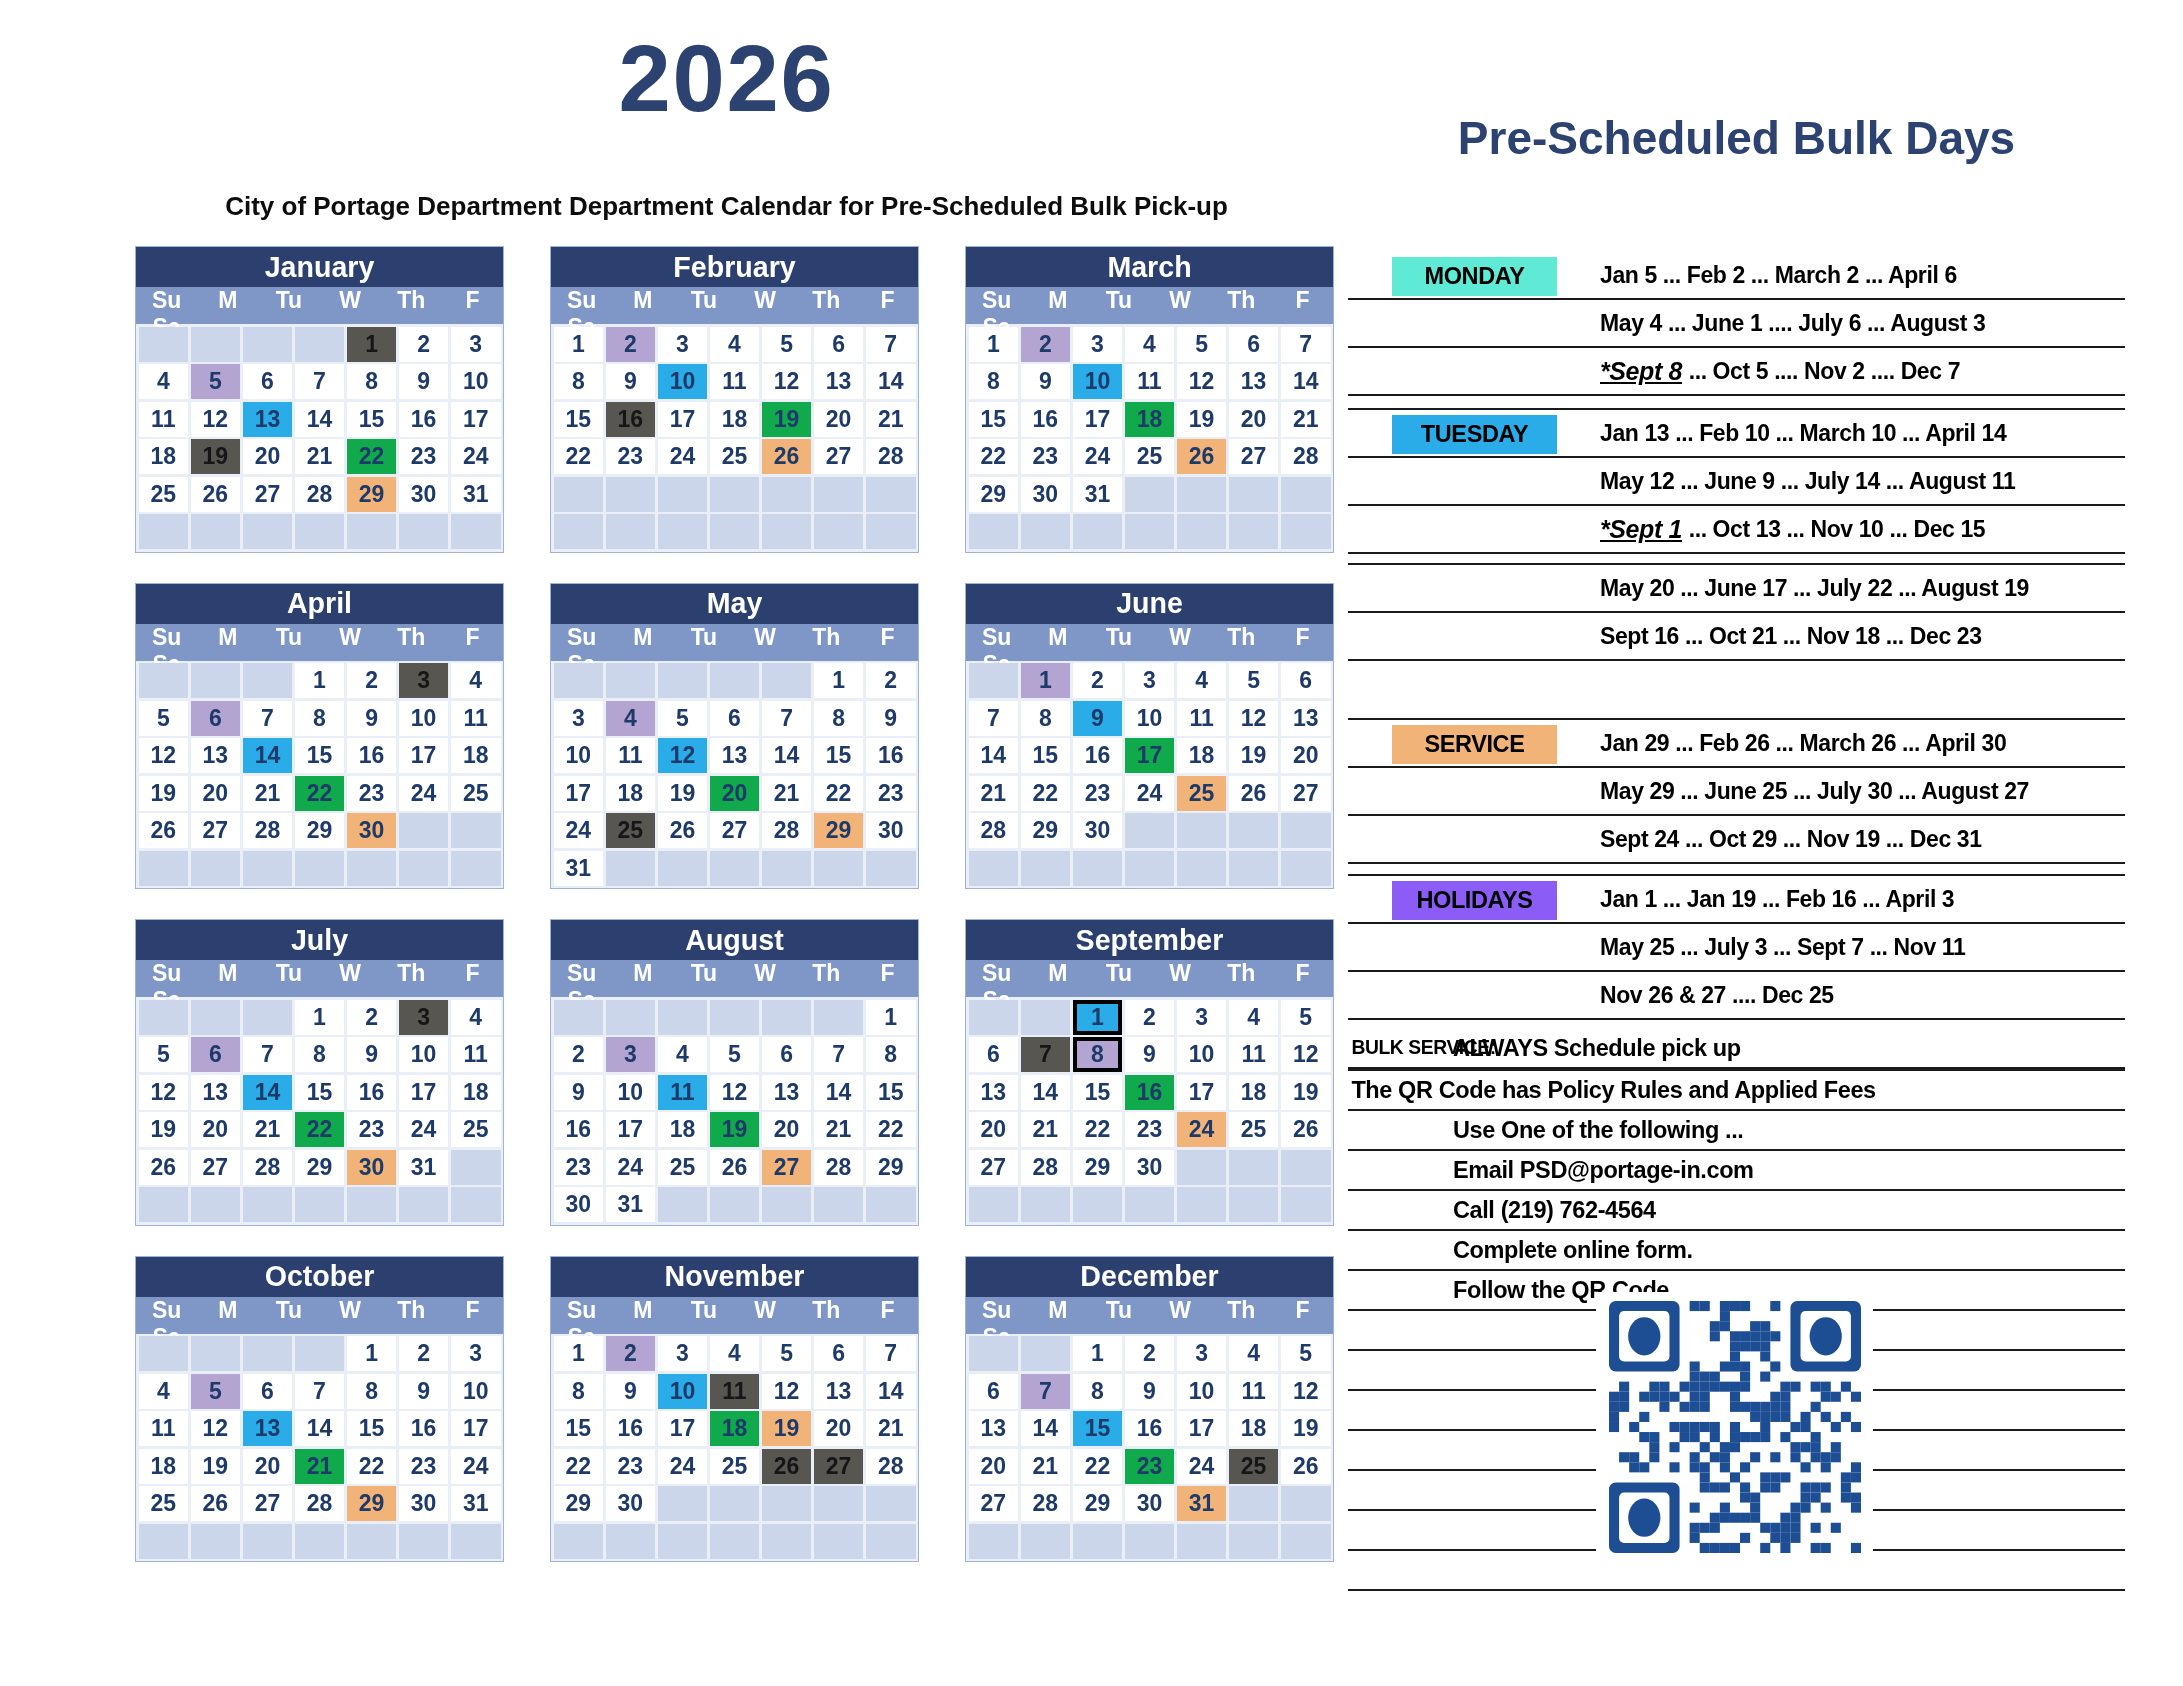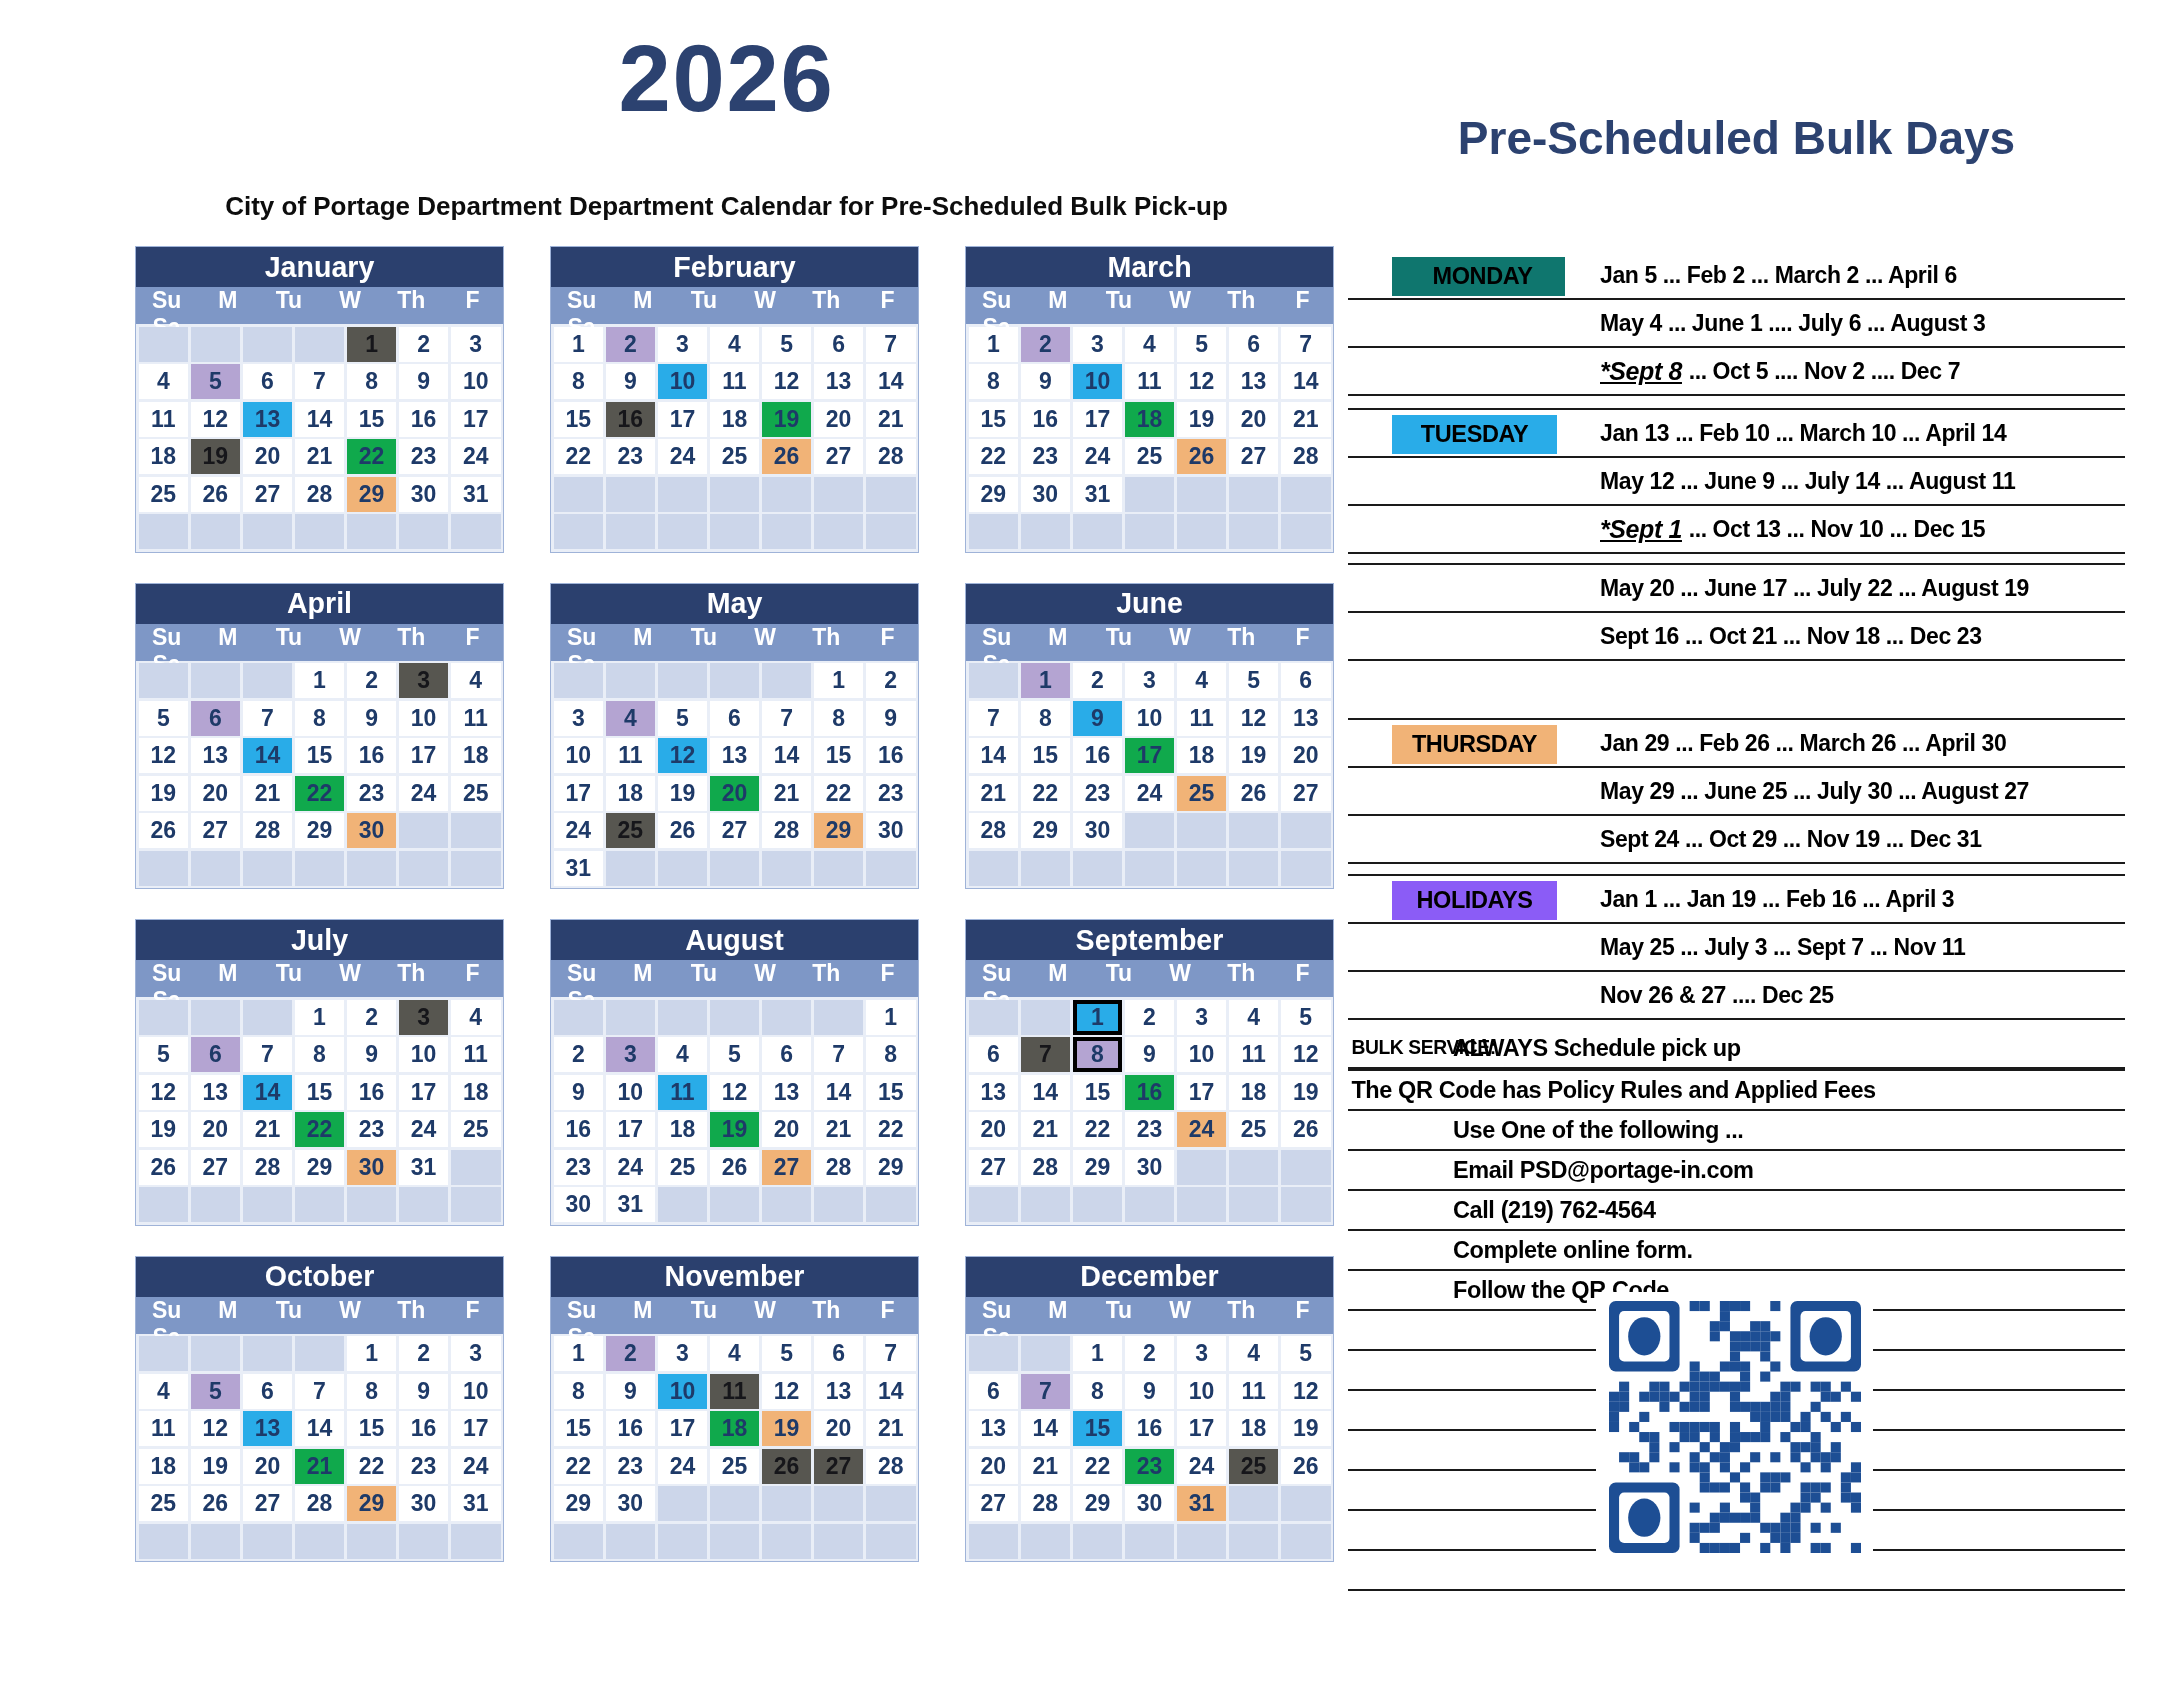--- a/index.html
+++ b/index.html
@@ -741,21 +741,21 @@
       </div>
       <div class="lrow">
         <span class="ltext">May 25 ... July 3 ... Sept 7 ... Nov 11</span>
       </div>
       <div class="lrow">
         <span class="ltext">Nov 26 &amp; 27 .... Dec 25</span>
       </div>
     </div>
     <div class="lgroup bt" style="top: 470px;">
       <div class="lrow">
-        <span class="lbox" style="background: rgb(241, 179, 119);">THURSDAY</span>
+        <span class="lbox" style="background: rgb(241, 179, 119);">SERVICE</span>
         <span class="ltext">Jan 29 ... Feb 26 ... March 26 ... April 30</span>
       </div>
       <div class="lrow">
         <span class="ltext">May 29 ... June 25 ... July 30 ... August 27</span>
       </div>
       <div class="lrow">
         <span class="ltext">Sept 24 ... Oct 29 ... Nov 19 ... Dec 31</span>
       </div>
     </div>
     <div class="lgroup bt" style="top: 315px;">
@@ -773,21 +773,21 @@
       </div>
       <div class="lrow">
         <span class="ltext">May 12 ... June 9 ... July 14 ... August 11</span>
       </div>
       <div class="lrow">
         <span class="ltext"><span class="em">*Sept 1</span>... Oct 13 ... Nov 10 ... Dec 15</span>
       </div>
     </div>
     <div class="lgroup" style="top: 4.2px;">
       <div class="lrow">
-        <span class="lbox" style="background: #0f766e; padding-left: 8px;">MONDAY</span>
+        <span class="lbox" style="background: #5eead4;">MONDAY</span>
         <span class="ltext">Jan 5 ... Feb 2 ... March 2 ... April 6</span>
       </div>
       <div class="lrow">
         <span class="ltext">May 4 ... June 1 .... July 6 ... August 3</span>
       </div>
       <div class="lrow">
         <span class="ltext"><span class="em">*Sept 8</span>... Oct 5 .... Nov 2 .... Dec 7</span>
       </div>
     </div>
   <div id="info">

